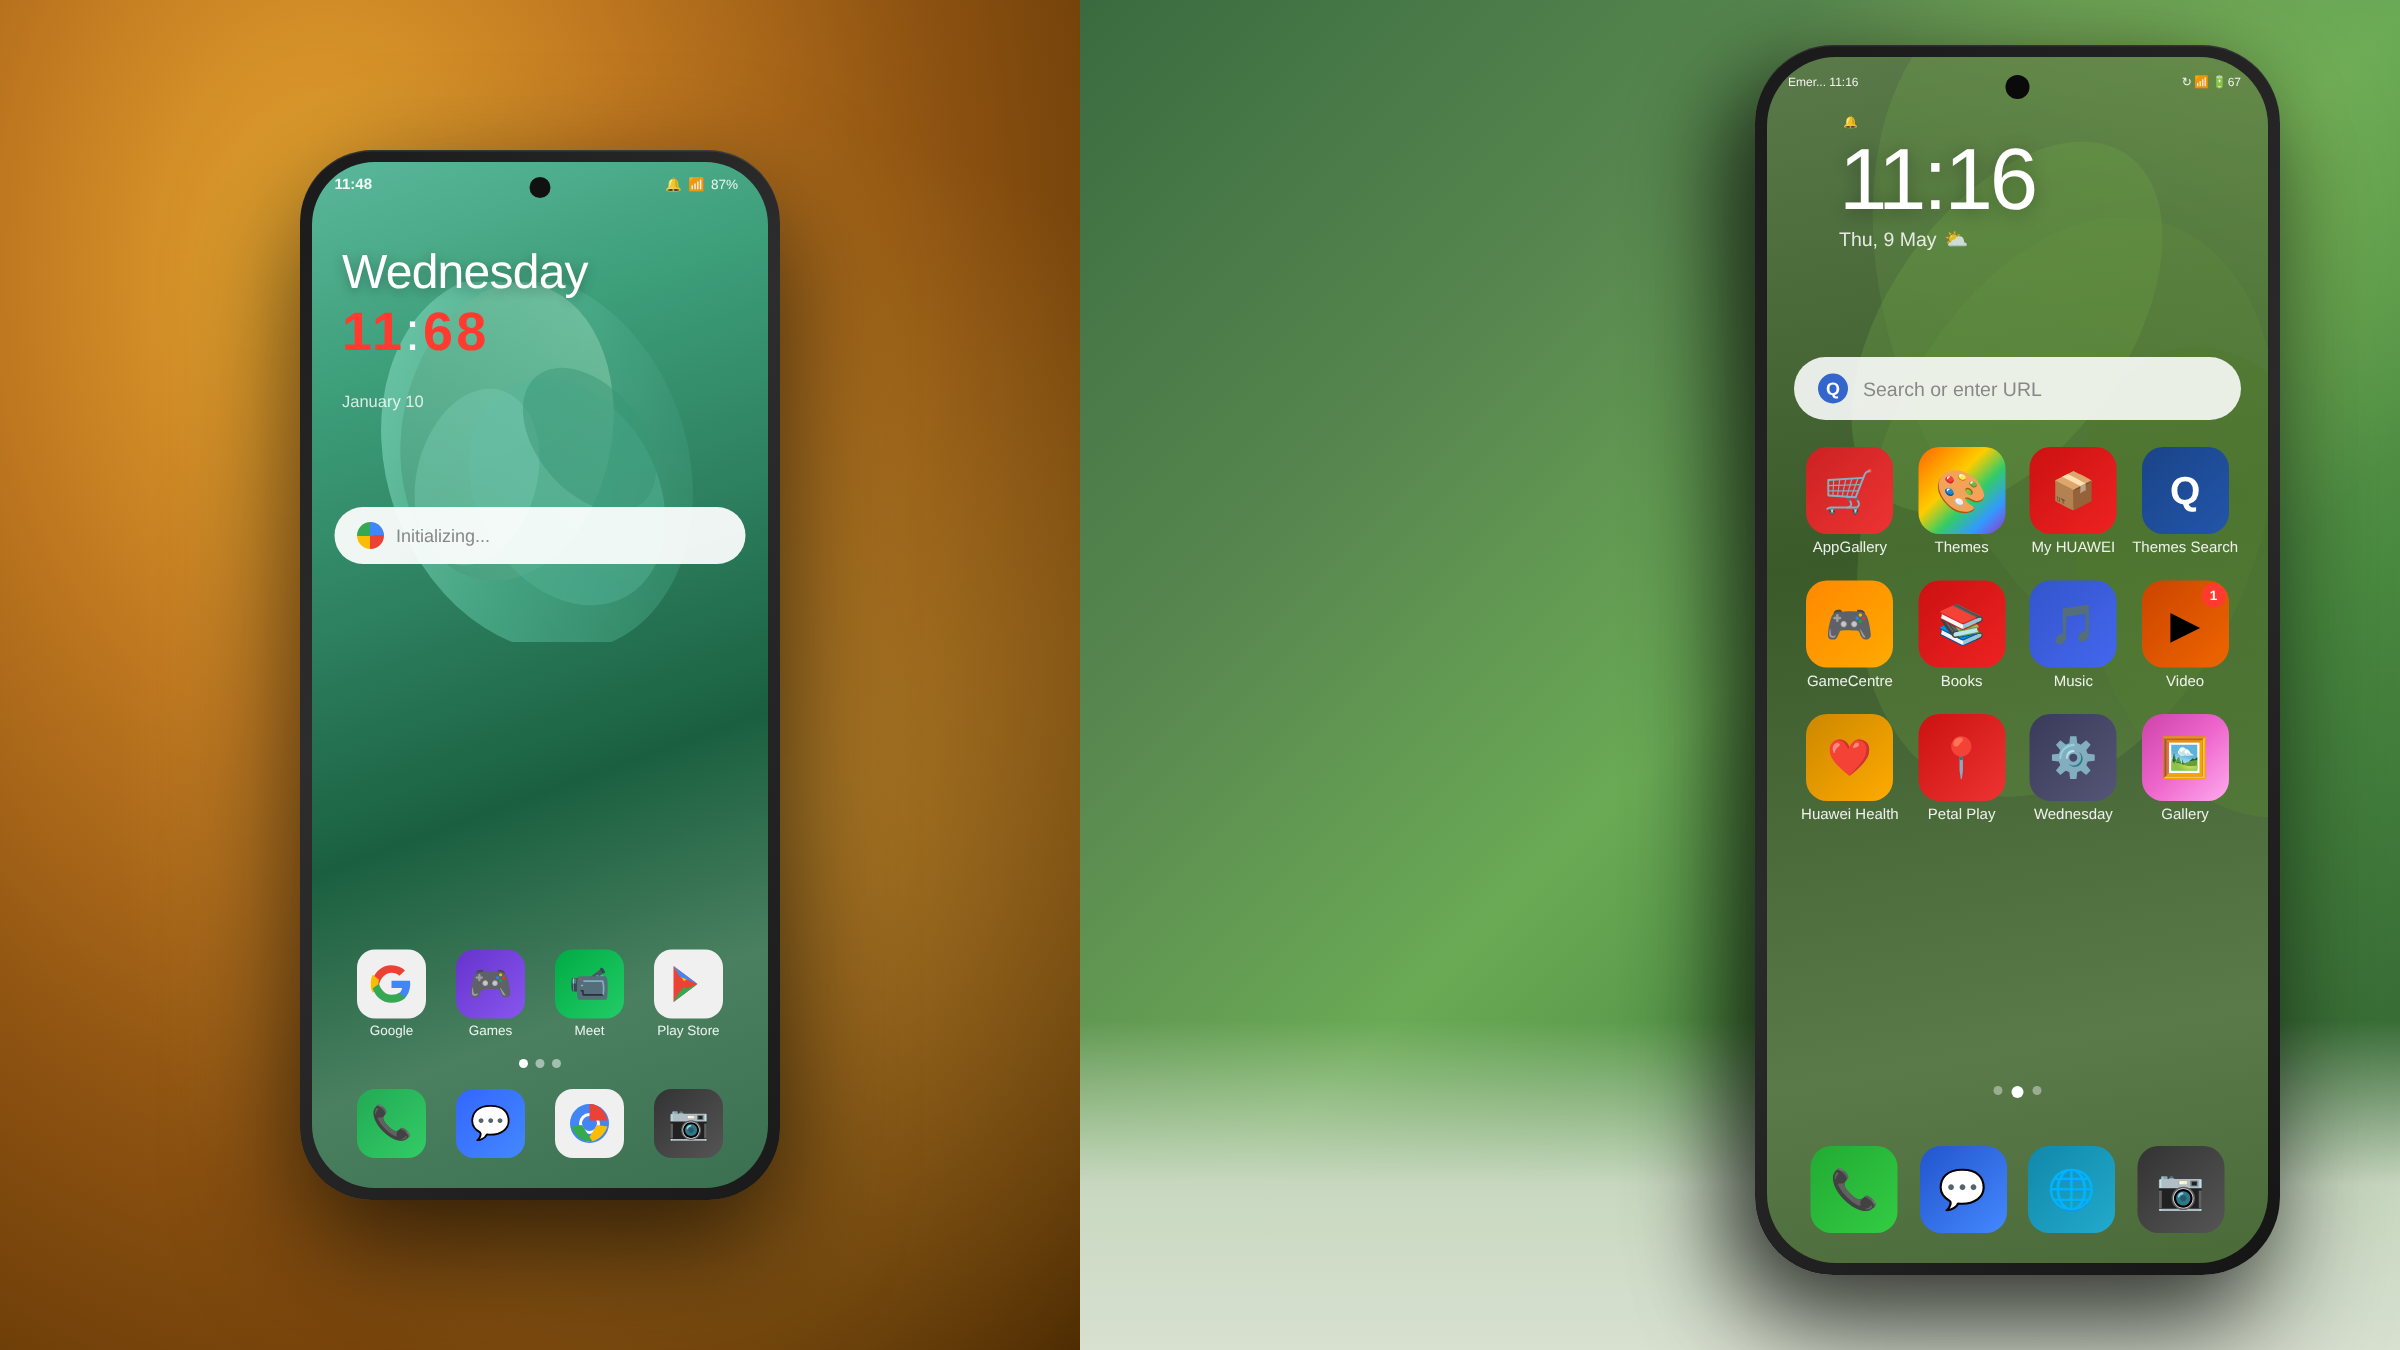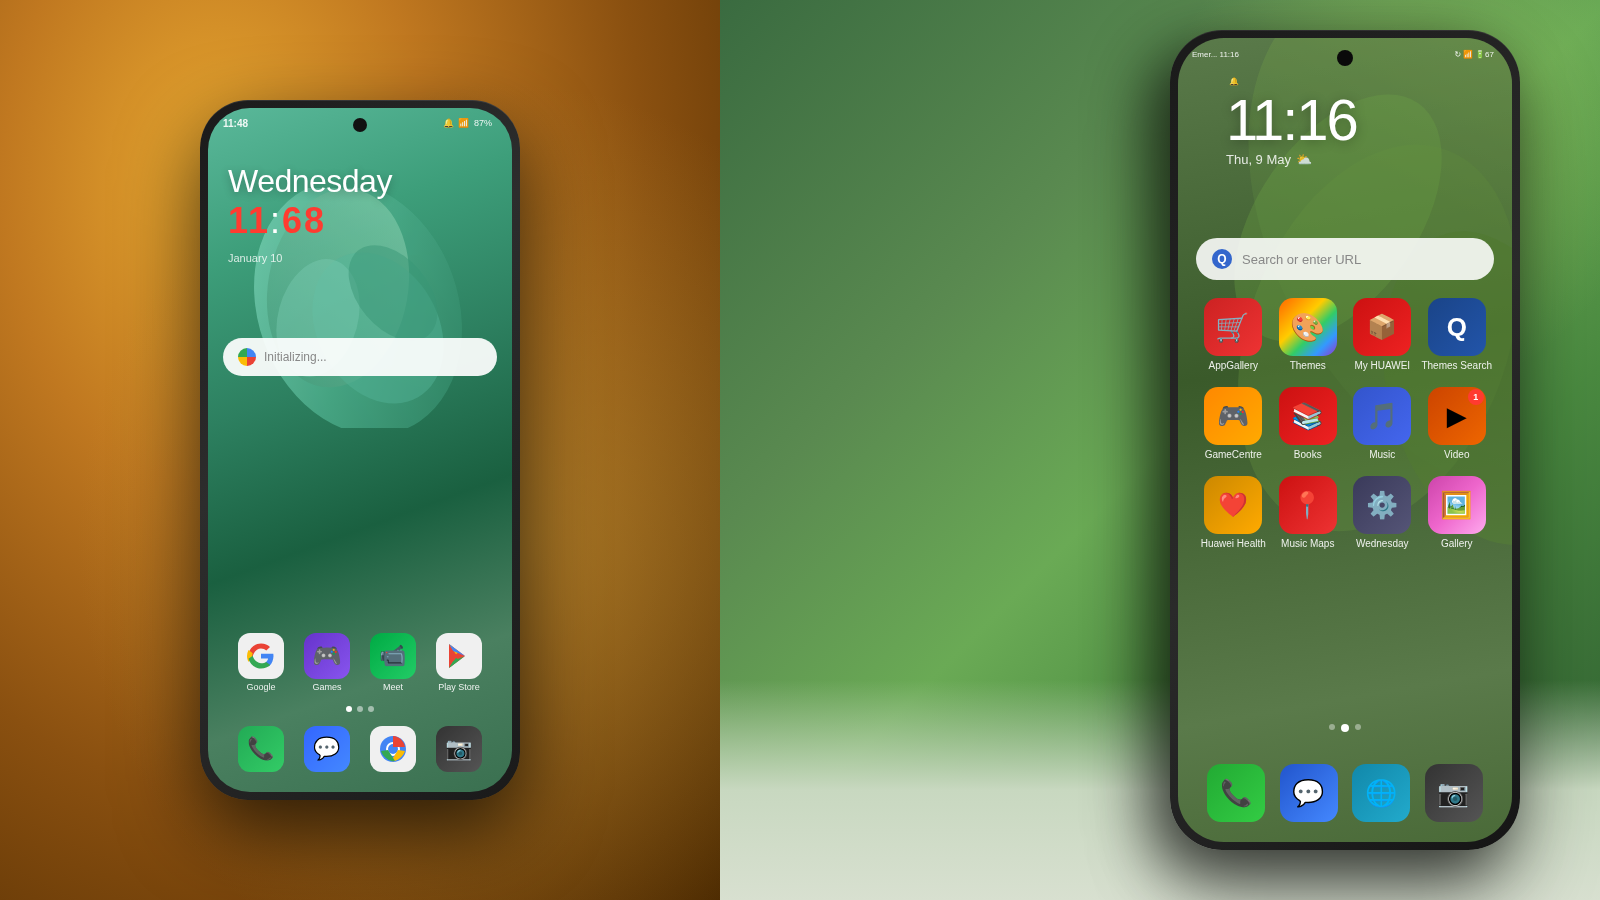--- a/index.html
+++ b/index.html
@@ -116,21 +116,21 @@
       font-weight: 300;
       color: #ff3b30;
       letter-spacing: 2px;
     }
     .time-text-red span {
       font-weight: 700;
     }
     .date-sub {
       font-size: 11px;
       color: rgba(255,255,255,0.8);
-      margin-top: 10px;
+      margin-top: 20px;
     }
 
     
     .search-bar-left {
       position: absolute;
       top: 230px;
       left: 15px;
       right: 15px;
       height: 38px;
       background: rgba(255,255,255,0.92);
@@ -711,21 +711,21 @@
             <div class="app-item">
               <div class="app-icon-right ic-health">
                 <span style="font-size:24px">❤️</span>
               </div>
               <span class="app-label-right">Huawei Health</span>
             </div>
             <div class="app-item">
               <div class="app-icon-right ic-petalmaps">
                 <span style="font-size:26px">📍</span>
               </div>
-              <span class="app-label-right">Music Maps</span>
+              <span class="app-label-right">Petal Play</span>
             </div>
             <div class="app-item">
               <div class="app-icon-right ic-settings">
                 <span style="font-size:26px">⚙️</span>
               </div>
               <span class="app-label-right">Wednesday</span>
             </div>
             <div class="app-item">
               <div class="app-icon-right ic-gallery">
                 <span style="font-size:26px">🖼️</span>

